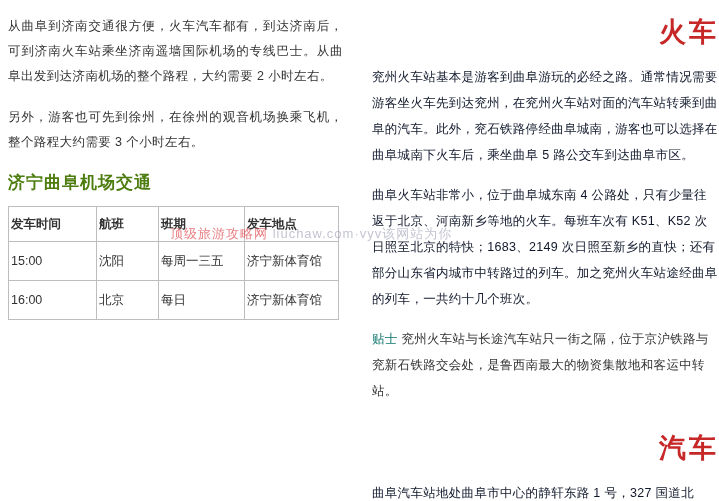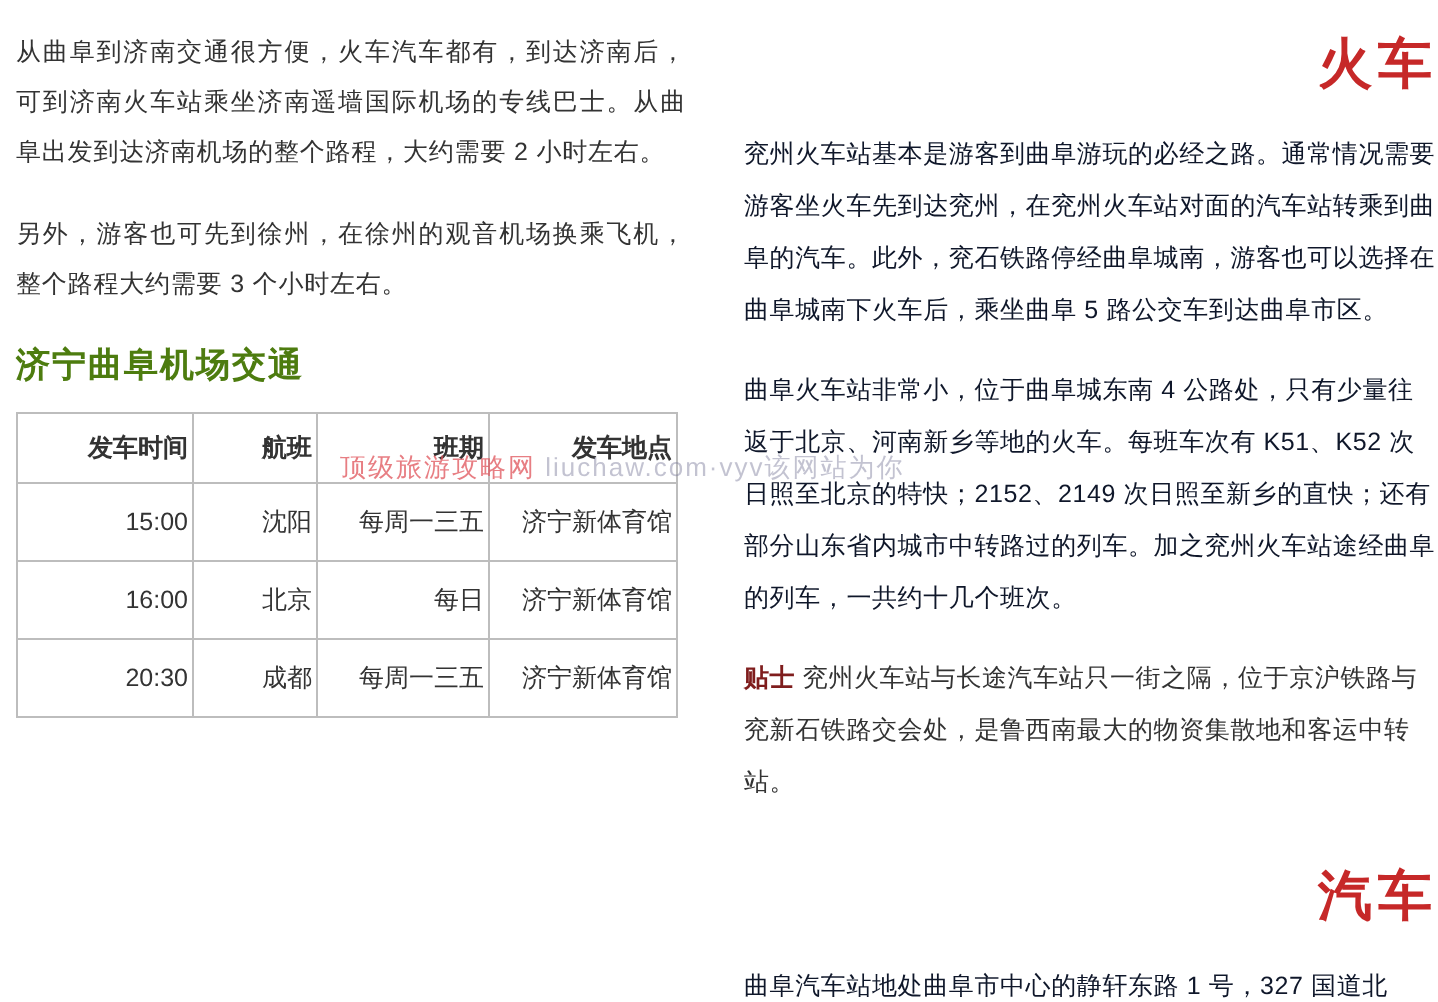--- a/index.html
+++ b/index.html
@@ -74,32 +74,32 @@
     letter-spacing: 0.3px;
   }
   .tip-para {
     font-size: 12.5px;
     line-height: 26px;
     margin: 0 0 14px 0;
     color: #333333;
     letter-spacing: 0.3px;
   }
   .tip-label {
-    color: #7f1d1d;
-    font-weight: bold;
+    color: #0f766e;
+    font-weight: normal;
   }
   table.sched {
     border-collapse: collapse;
     width: 330px;
     margin-top: 4px;
     table-layout: fixed;
   }
   table.sched th, table.sched td {
     border: 1px solid #bdbdbd;
-    text-align: right;
+    text-align: left;
     font-size: 12.5px;
     color: #333333;
     height: 38px;
     padding: 0 2px;
     background: #ffffff;
   }
   table.sched th {
     font-weight: bold;
     height: 34px;
   }
@@ -156,35 +156,29 @@
           <td>沈阳</td>
           <td>每周一三五</td>
           <td>济宁新体育馆</td>
         </tr>
         <tr>
           <td>16:00</td>
           <td>北京</td>
           <td>每日</td>
           <td>济宁新体育馆</td>
         </tr>
-        <tr>
-          <td>20:30</td>
-          <td>成都</td>
-          <td>每周一三五</td>
-          <td>济宁新体育馆</td>
-        </tr>
 
       </tbody>
     </table>
   </div>
 
   <div class="col-right">
     <h1 class="big-title">火车</h1>
     <p class="right-para">兖州火车站基本是游客到曲阜游玩的必经之路。通常情况需要游客坐火车先到达兖州，在兖州火车站对面的汽车站转乘到曲阜的汽车。此外，兖石铁路停经曲阜城南，游客也可以选择在曲阜城南下火车后，乘坐曲阜 5 路公交车到达曲阜市区。</p>
-    <p class="right-para">曲阜火车站非常小，位于曲阜城东南 4 公路处，只有少量往返于北京、河南新乡等地的火车。每班车次有 K51、K52 次日照至北京的特快；2152、2149 次日照至新乡的直快；还有部分山东省内城市中转路过的列车。加之兖州火车站途经曲阜的列车，一共约十几个班次。</p>
+    <p class="right-para">曲阜火车站非常小，位于曲阜城东南 4 公路处，只有少量往返于北京、河南新乡等地的火车。每班车次有 K51、K52 次日照至北京的特快；1683、2149 次日照至新乡的直快；还有部分山东省内城市中转路过的列车。加之兖州火车站途经曲阜的列车，一共约十几个班次。</p>
     <p class="tip-para">
       <span class="tip-label">贴士</span>
       <span>兖州火车站与长途汽车站只一街之隔，位于京沪铁路与兖新石铁路交会处，是鲁西南最大的物资集散地和客运中转站。</span>
     </p>
     <h1 class="big-title second">汽车</h1>
     <p class="right-para">曲阜汽车站地处曲阜市中心的静轩东路 1 号，327 国道北侧，北临孔府、孔庙、孔林，东邻曲阜科技城，西是圣府商贸城。</p>
 
   </div>
 
   <div class="watermark">

